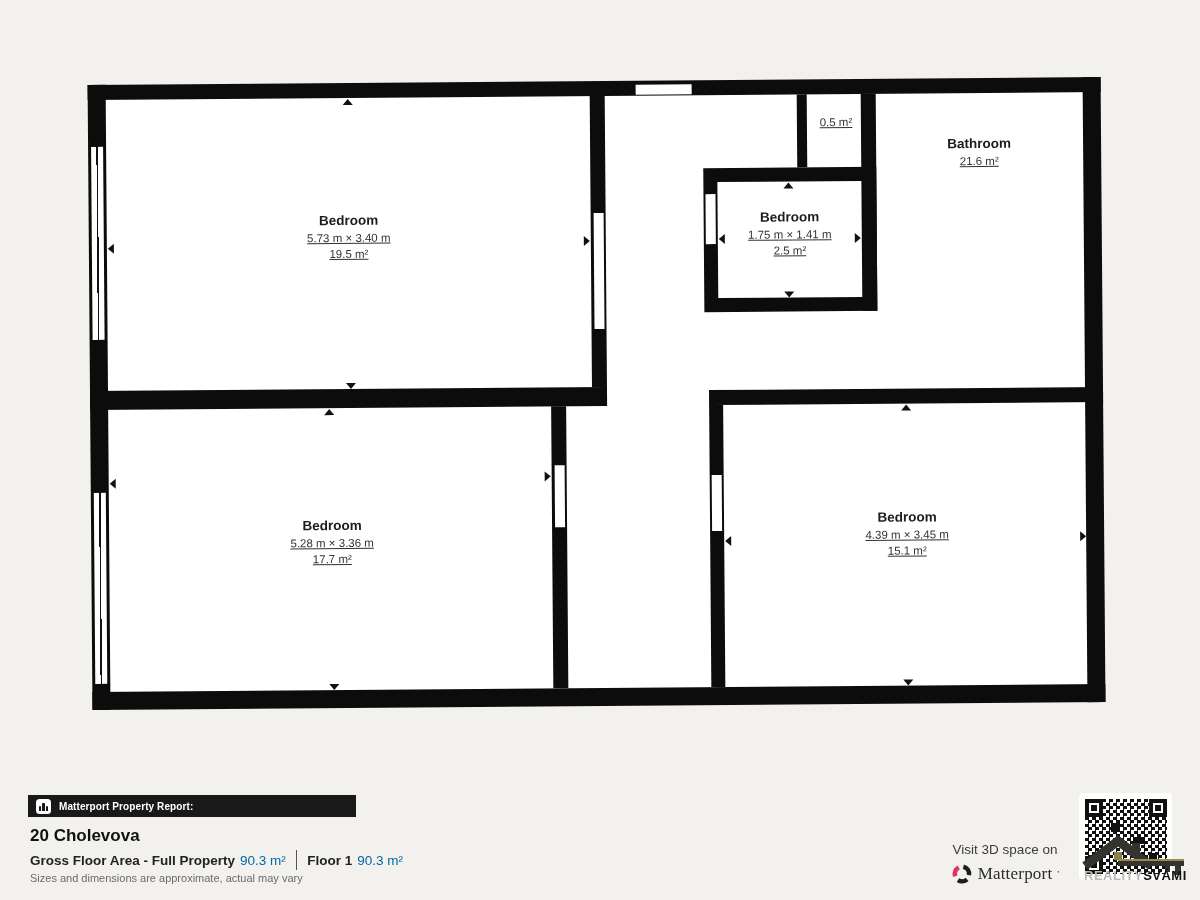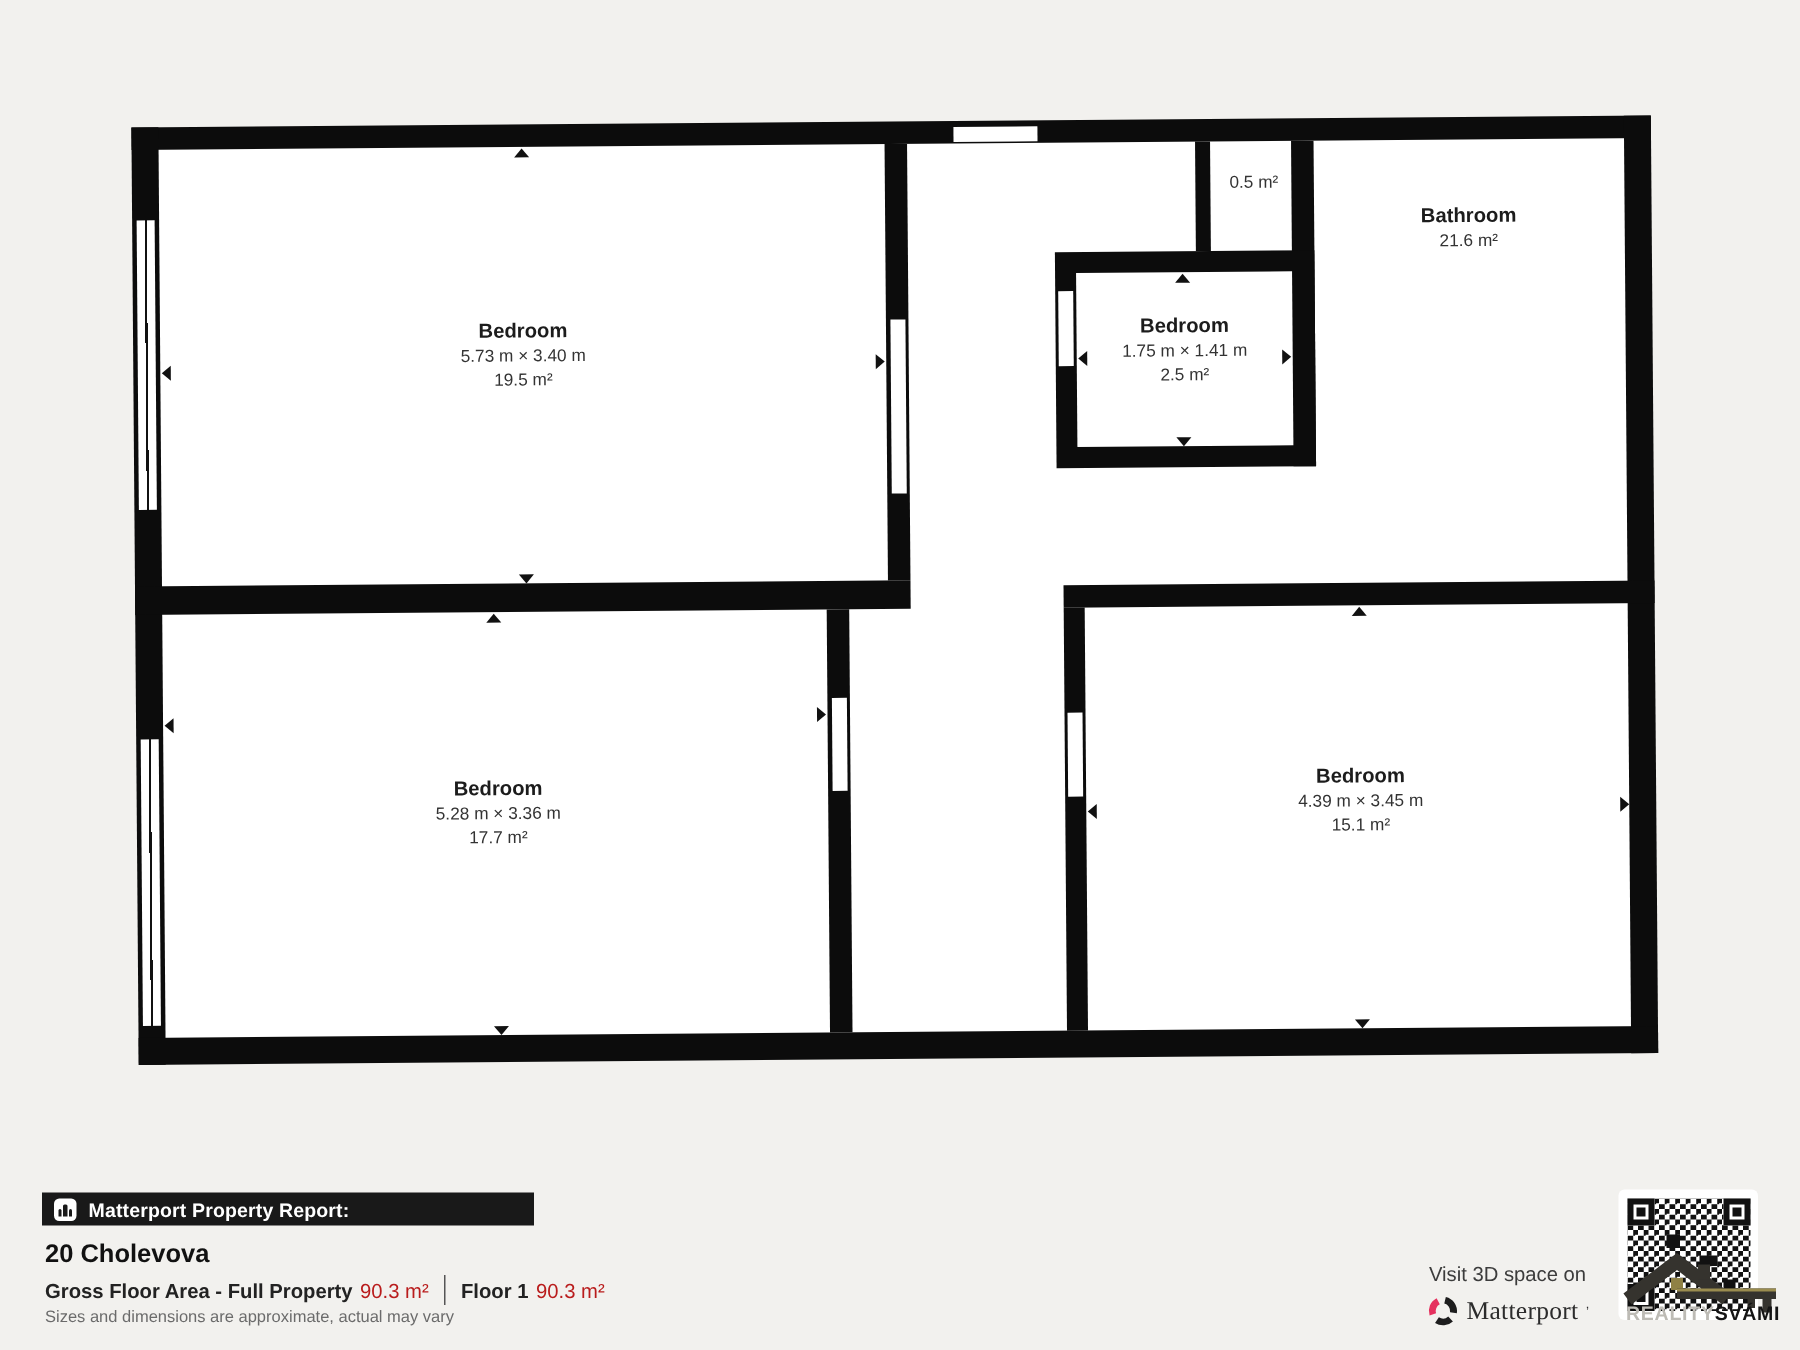--- a/index.html
+++ b/index.html
@@ -10,40 +10,40 @@
   }
   
   #plan{position:absolute;left:0;top:0;width:1200px;height:760px;
         transform:rotate(-0.45deg);transform-origin:596px 390px;}
   .wall{position:absolute;background:#0c0c0c;}
   .floor{position:absolute;background:#ffffff;}
   .door{position:absolute;background:#ffffff;}
   .window{position:absolute;background:linear-gradient(to right,#fff 0 44%,#111 44% 56%,#fff 56%);}
   .room-label{position:absolute;transform:translate(-50%,-50%);text-align:center;white-space:nowrap;color:#2b2b2b;}
   .room-name{font-size:13.5px;font-weight:bold;color:#1c1c1c;line-height:18px;}
-  .room-dim,.room-area{font-size:11.5px;color:#333;line-height:16px;}
+  .room-dim,.room-area{font-size:11.5px;color:#333;line-height:16px;text-decoration:underline;}
   .arr{position:absolute;width:0;height:0;}
   .arr.up{border-left:5px solid transparent;border-right:5px solid transparent;border-bottom:6px solid #111;}
   .arr.down{border-left:5px solid transparent;border-right:5px solid transparent;border-top:6px solid #111;}
   .arr.left{border-top:5px solid transparent;border-bottom:5px solid transparent;border-right:6px solid #111;}
   .arr.right{border-top:5px solid transparent;border-bottom:5px solid transparent;border-left:6px solid #111;}
   
   #report-bar{position:absolute;left:28px;top:795px;width:328px;height:22px;background:#191919;
               display:flex;align-items:center;}
   .mp-icon{width:15px;height:15px;background:#ffffff;border-radius:3.5px;margin:0 8px;
            display:flex;align-items:flex-end;justify-content:center;gap:1.5px;padding-bottom:2.5px;box-sizing:border-box;}
   .mp-icon i{display:block;width:2.2px;background:#191919;border-radius:1px 1px 0 0;}
   .mp-icon i:nth-child(1){height:5px;}
   .mp-icon i:nth-child(2){height:8px;}
   .mp-icon i:nth-child(3){height:5px;}
-  #report-bar .bar-text{color:#ffffff;font-size:13px;font-weight:bold;letter-spacing:0.1px;}
+  #report-bar .bar-text{color:#ffffff;font-size:10px;font-weight:bold;letter-spacing:0.1px;}
   #address{position:absolute;left:30px;top:826px;font-size:17px;font-weight:bold;color:#111;}
   #area-line{position:absolute;left:30px;top:850px;display:flex;align-items:center;font-size:13.5px;color:#2e2e2e;}
   #area-line .lbl{font-weight:bold;color:#222;}
-  #area-line .val{font-weight:normal;color:#b91c1c;margin-left:5px;}
+  #area-line .val{font-weight:normal;color:#0369a1;margin-left:5px;}
   #area-line .sep{width:1.5px;height:20px;background:#555;margin:0 10px;}
   #disclaimer{position:absolute;left:30px;top:872px;font-size:11px;color:#6b6b6b;}
   
   #promo{position:absolute;left:935px;top:842px;width:140px;text-align:center;}
   #visit-text{font-size:13.5px;color:#3c3c3c;}
   #brand-row{margin-top:6px;display:flex;align-items:center;justify-content:center;gap:5px;text-align:center;}
   #brand-word{font-family:"Liberation Serif", serif;font-size:17px;color:#2c2c2c;letter-spacing:0.2px;}
   #brand-mark{font-size:9px;color:#2c2c2c;vertical-align:top;}
   
   #qr-patch{position:absolute;left:1079px;top:793px;width:93px;height:87px;background:#ffffff;border-radius:4px;}

